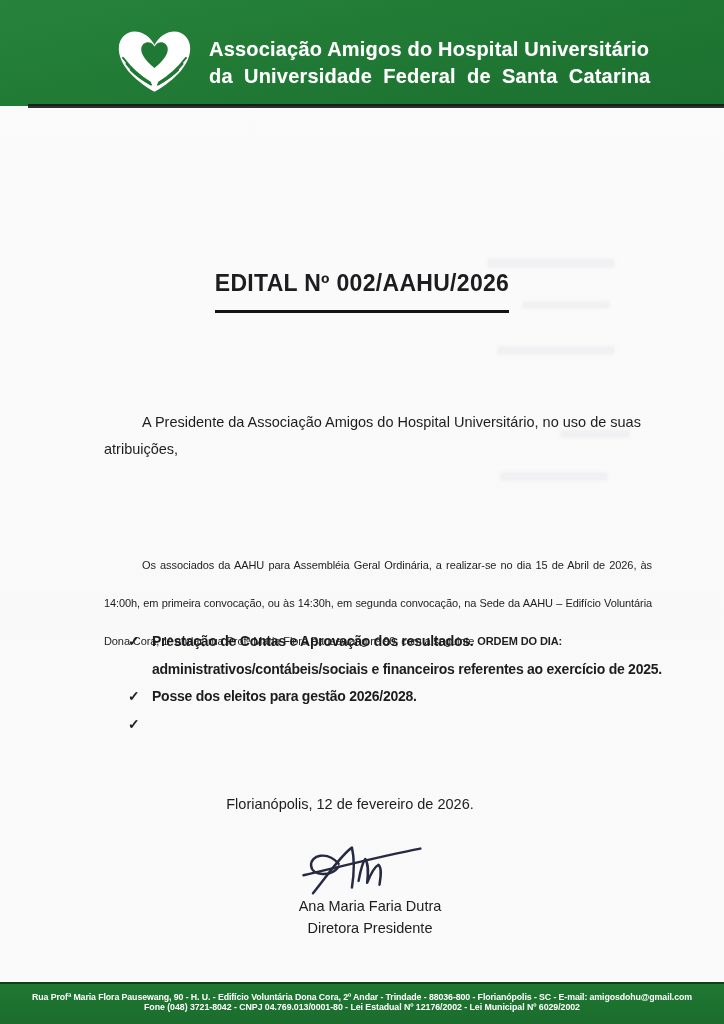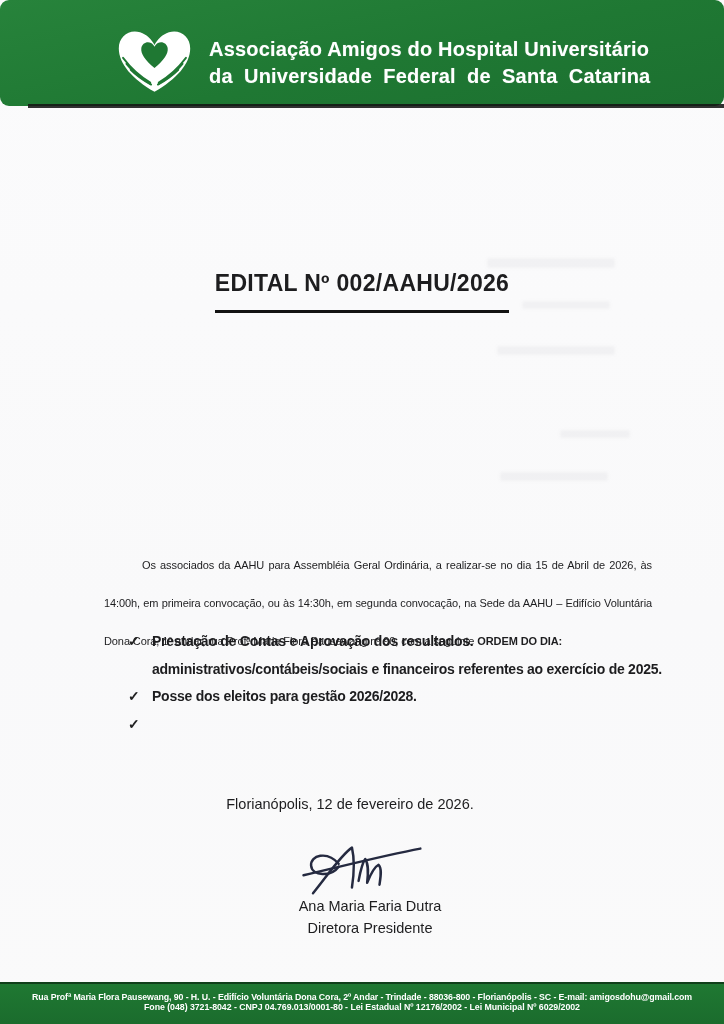--- a/index.html
+++ b/index.html
@@ -6,21 +6,20 @@
   .page {
     position:relative; width:724px; height:1024px; margin:0 auto;
     background:linear-gradient(180deg,#fbfbfc 0%, #f9f9fa 60%, #fafafa 100%);
     font-family:"Liberation Sans", sans-serif; color:#1d1d1f; overflow:hidden;
   }
 
   
   .header {
     position:absolute; top:0; left:0; right:0; height:106px;
     background:linear-gradient(168deg,#27833b 0%, #1f7833 55%, #1c7030 100%);
-    border-radius:9px;
   }
   .logo { position:absolute; left:112px; top:14px; width:85px; height:86px; }
   .org-name {
     position:absolute; left:209px; top:36px; color:#ffffff; font-weight:bold;
     font-size:20px; line-height:26.5px; letter-spacing:0.2px; white-space:nowrap;
     text-shadow:0 0 1px rgba(255,255,255,0.35);
   }
   .org-name .l2 { word-spacing:5.5px; }
   .scan-line { position:absolute; top:104px; left:28px; right:0; height:4px; background:#151515; opacity:0.88; }
 
@@ -98,20 +97,21 @@
   <div class="bleed" style="left:487px; top:258px; width:128px; height:10px;"></div>
   <div class="bleed" style="left:522px; top:301px; width:88px; height:8px;"></div>
   <div class="bleed" style="left:497px; top:346px; width:118px; height:9px;"></div>
   <div class="bleed" style="left:560px; top:430px; width:70px; height:8px;"></div>
   <div class="bleed" style="left:500px; top:472px; width:108px; height:9px;"></div>
 
   <div class="title">
     <span>EDITAL Nº 002/AAHU/2026</span>
   </div>
 
+  <p class="intro">A Presidente da Associação Amigos do Hospital Universitário, no uso de suas atribuições,</p>
 
 
   <p class="body-par"><span>Os associados da AAHU para Assembléia Geral Ordinária, a realizar-se no dia 15 de Abril de 2026, às 14:00h, em primeira convocação, ou às 14:30h, em segunda convocação, na Sede da AAHU – Edifício Voluntária Dona Cora, 1º andar, rua Profª Maria Flora Pausewang nº 90, com a seguinte </span><span class="bold">ORDEM DO DIA:</span></p>
 
   <ul class="agenda">
     <li>
       <span class="check">✓</span>
       <span>Prestação de Contas e Aprovação dos resultados. administrativos/contábeis/sociais e financeiros referentes ao exercício de 2025.</span>
     </li>
     <li>

